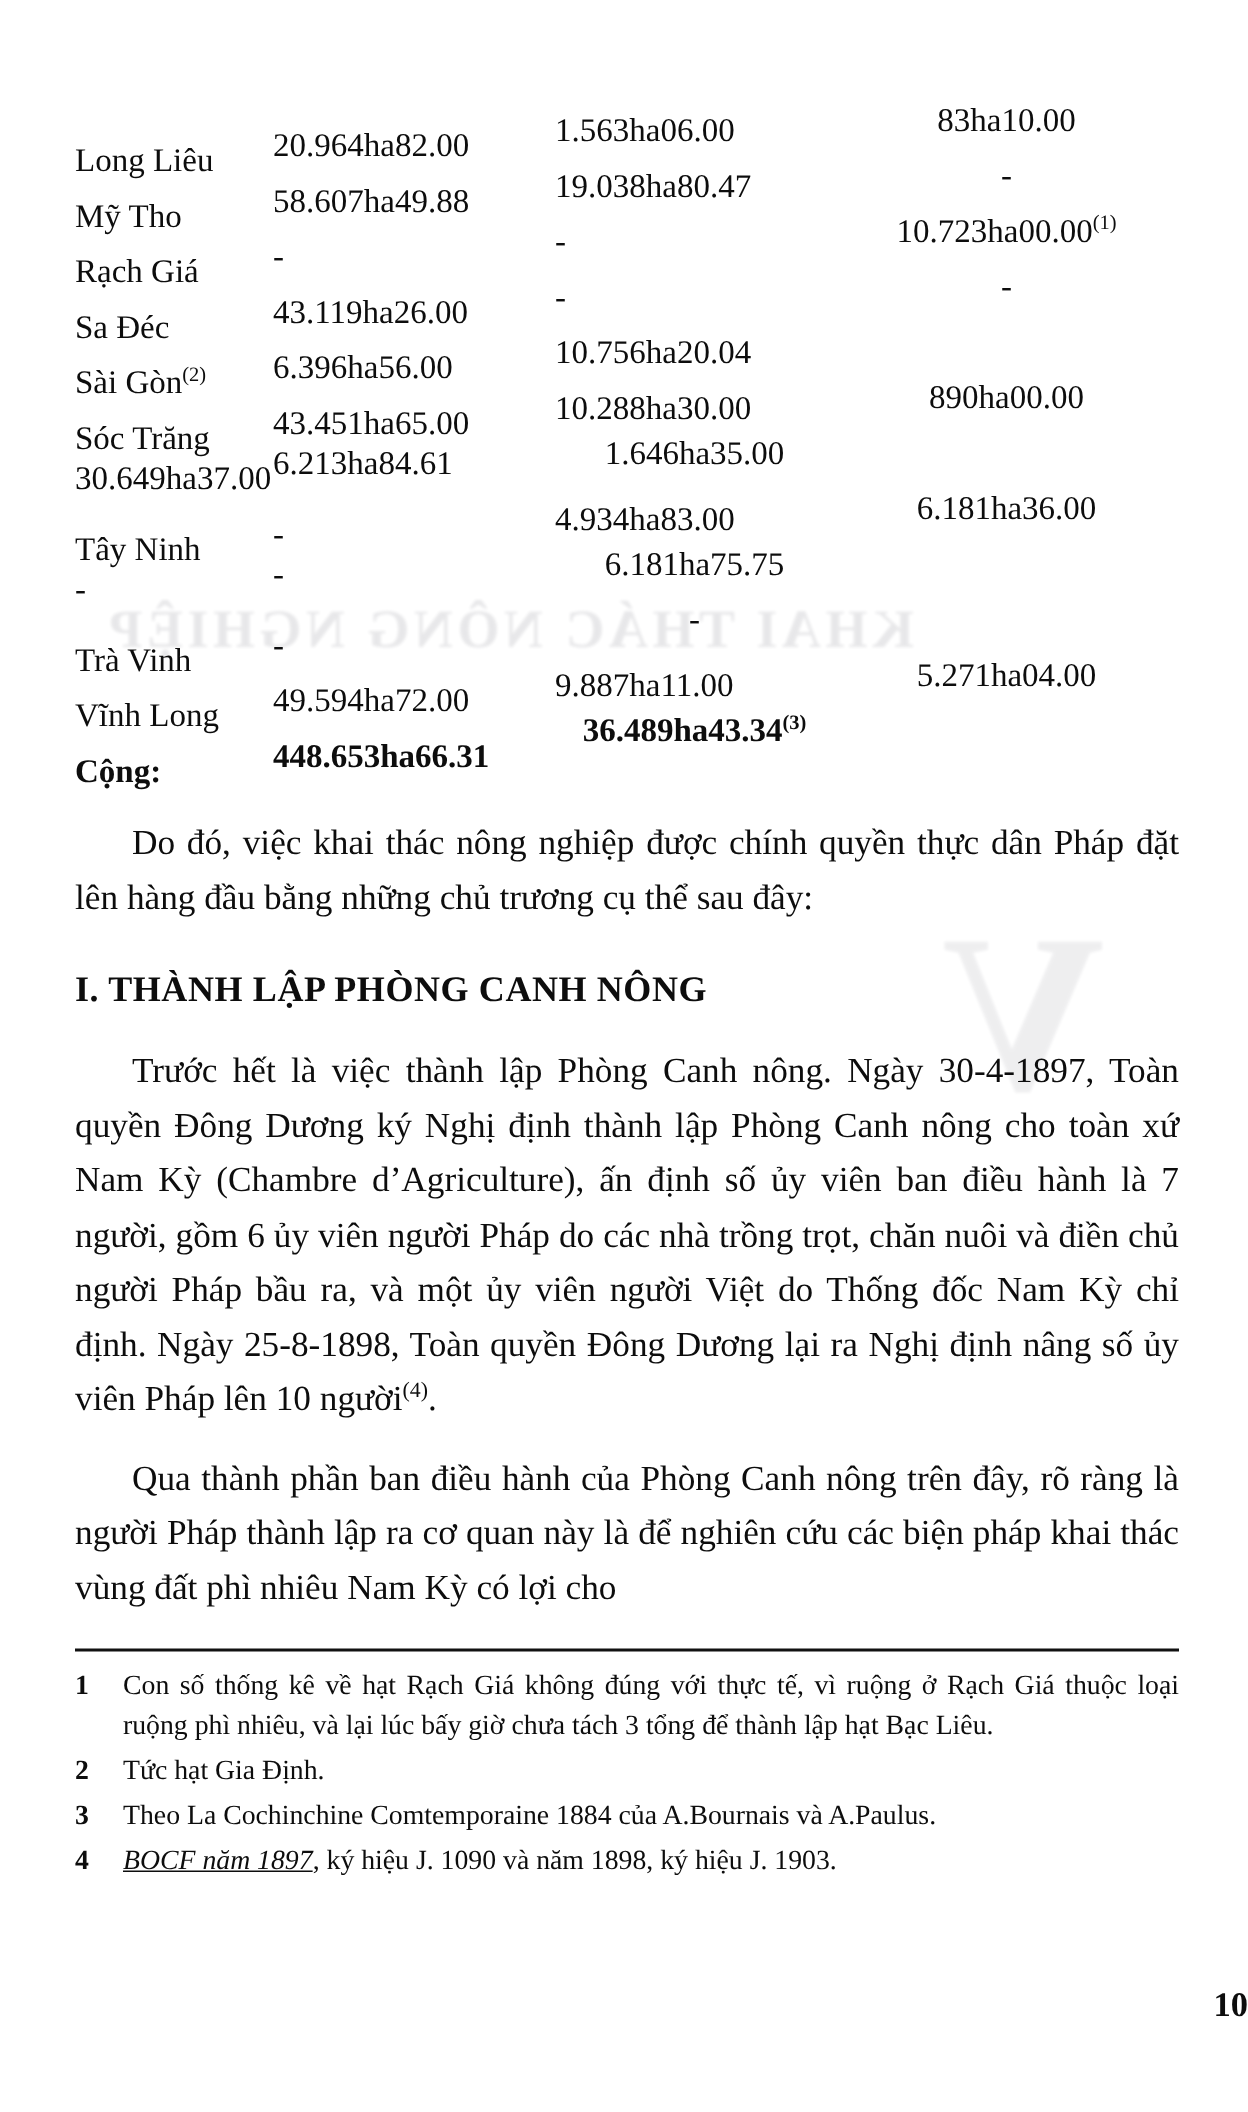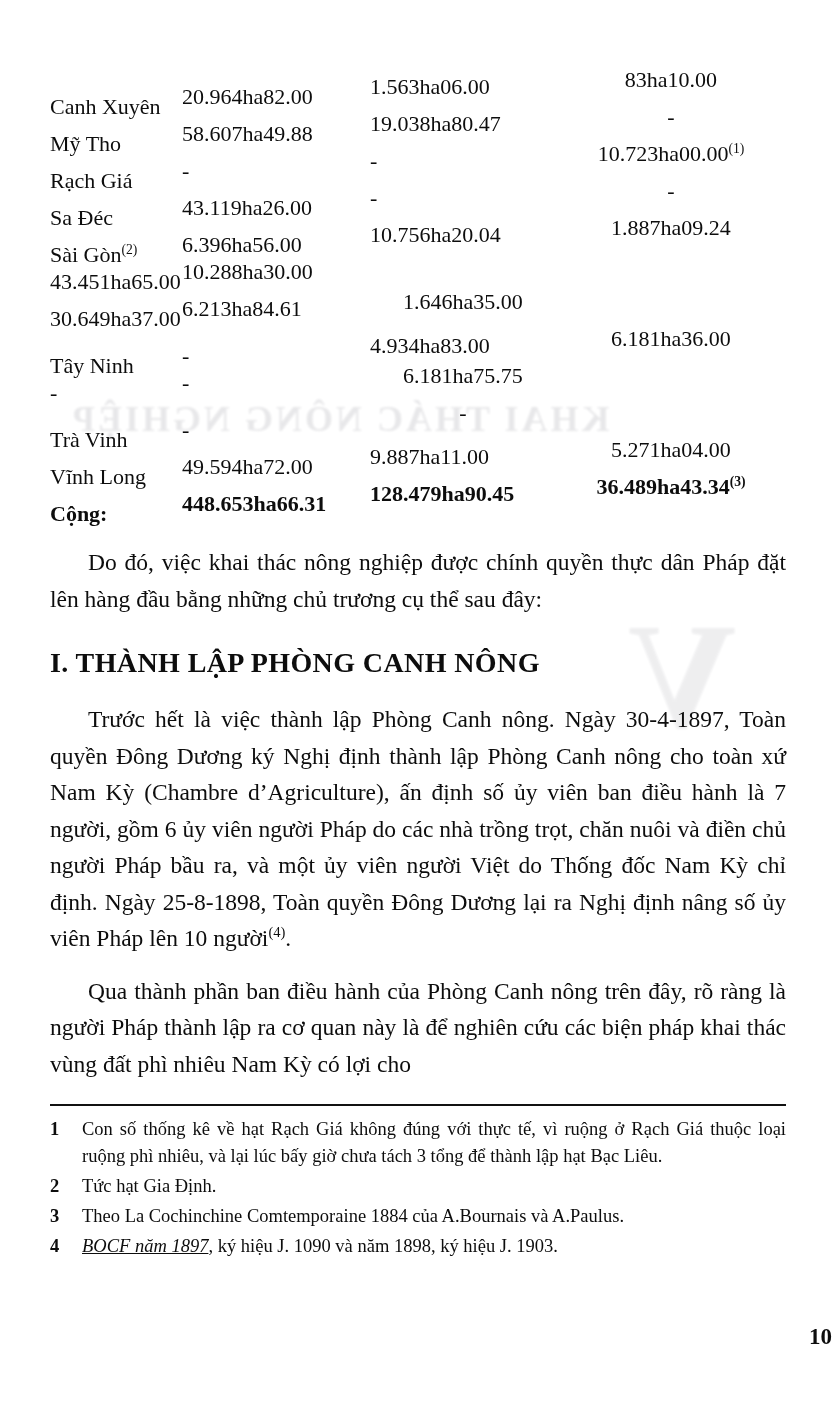--- a/index.html
+++ b/index.html
@@ -31,21 +31,21 @@
   
   .para {
     font-size: 23.5px;
     line-height: 36.5px;
     text-align: justify;
     text-indent: 38px;
     margin: 0 0 16px 0;
   }
   .intro { margin-top: 12px; }
   .section-heading {
-    font-size: 28px;
+    font-size: 24px;
     font-weight: bold;
     letter-spacing: 0.4px;
     margin: 30px 0 22px 0;
   }
 
   
   .footnotes {
     margin-top: 22px;
     border-top: 2px solid #111;
     padding-top: 10px;
@@ -93,21 +93,21 @@
 <body>
 
 <div class="ghost ghost-title">KHAI THÁC NÔNG NGHIỆP</div>
 <div class="ghost ghost-letter">V</div>
 
 <div class="content">
 
   <div class="land-table">
 
     <div class="trow">
-      <div class="tcell lab">Canh Xuyên</div>
+      <div class="tcell lab">Long Liêu</div>
       <div class="tcell c1">20.964ha82.00</div>
       <div class="tcell c2">1.563ha06.00</div>
       <div class="tcell c3">83ha10.00</div>
     </div>
 
     <div class="trow">
       <div class="tcell lab">Mỹ Tho</div>
       <div class="tcell c1">58.607ha49.88</div>
       <div class="tcell c2">19.038ha80.47</div>
       <div class="tcell c3">-</div>
@@ -124,26 +124,27 @@
       <div class="tcell lab">Sa Đéc</div>
       <div class="tcell c1">43.119ha26.00</div>
       <div class="tcell c2">-</div>
       <div class="tcell c3">-</div>
     </div>
 
     <div class="trow">
       <div class="tcell lab"><span>Sài Gòn</span><sup>(2)</sup></div>
       <div class="tcell c1">6.396ha56.00</div>
       <div class="tcell c2">10.756ha20.04</div>
-      <div class="tcell c3">1.887ha09.24</div>
-    </div>
-
-    <div class="trow">
+    </div>
+
+    <div class="trow">
+      <div class="tcell lab">Sóc Trăng</div>
       <div class="tcell c1">43.451ha65.00</div>
       <div class="tcell c2">10.288ha30.00</div>
+      <div class="tcell c3">890ha00.00</div>
     </div>
 
     <div class="trow">
       <div class="tcell c1">30.649ha37.00</div>
       <div class="tcell c2">6.213ha84.61</div>
       <div class="tcell c3">1.646ha35.00</div>
     </div>
 
     <div class="trow">
       <div class="tcell lab">Tây Ninh</div>
@@ -167,21 +168,20 @@
     <div class="trow">
       <div class="tcell lab">Vĩnh Long</div>
       <div class="tcell c1">49.594ha72.00</div>
       <div class="tcell c2">9.887ha11.00</div>
       <div class="tcell c3">5.271ha04.00</div>
     </div>
 
     <div class="trow bold">
       <div class="tcell lab">Cộng:</div>
       <div class="tcell c1">448.653ha66.31</div>
-      <div class="tcell c2">128.479ha90.45</div>
       <div class="tcell c3"><span>36.489ha43.34</span><sup>(3)</sup></div>
     </div>
 
   </div>
 
   <p class="para intro">Do đó, việc khai thác nông nghiệp được chính quyền thực dân Pháp đặt lên hàng đầu bằng những chủ trương cụ thể sau đây:</p>
 
   <h2 class="section-heading">I. THÀNH LẬP PHÒNG CANH NÔNG</h2>
 
   <p class="para"><span>Trước hết là việc thành lập Phòng Canh nông. Ngày 30-4-1897, Toàn quyền Đông Dương ký Nghị định thành lập Phòng Canh nông cho toàn xứ Nam Kỳ (Chambre d’Agriculture), ấn định số ủy viên ban điều hành là 7 người, gồm 6 ủy viên người Pháp do các nhà trồng trọt, chăn nuôi và điền chủ người Pháp bầu ra, và một ủy viên người Việt do Thống đốc Nam Kỳ chỉ định. Ngày 25-8-1898, Toàn quyền Đông Dương lại ra Nghị định nâng số ủy viên Pháp lên 10 người</span><sup>(4)</sup><span>.</span></p>

